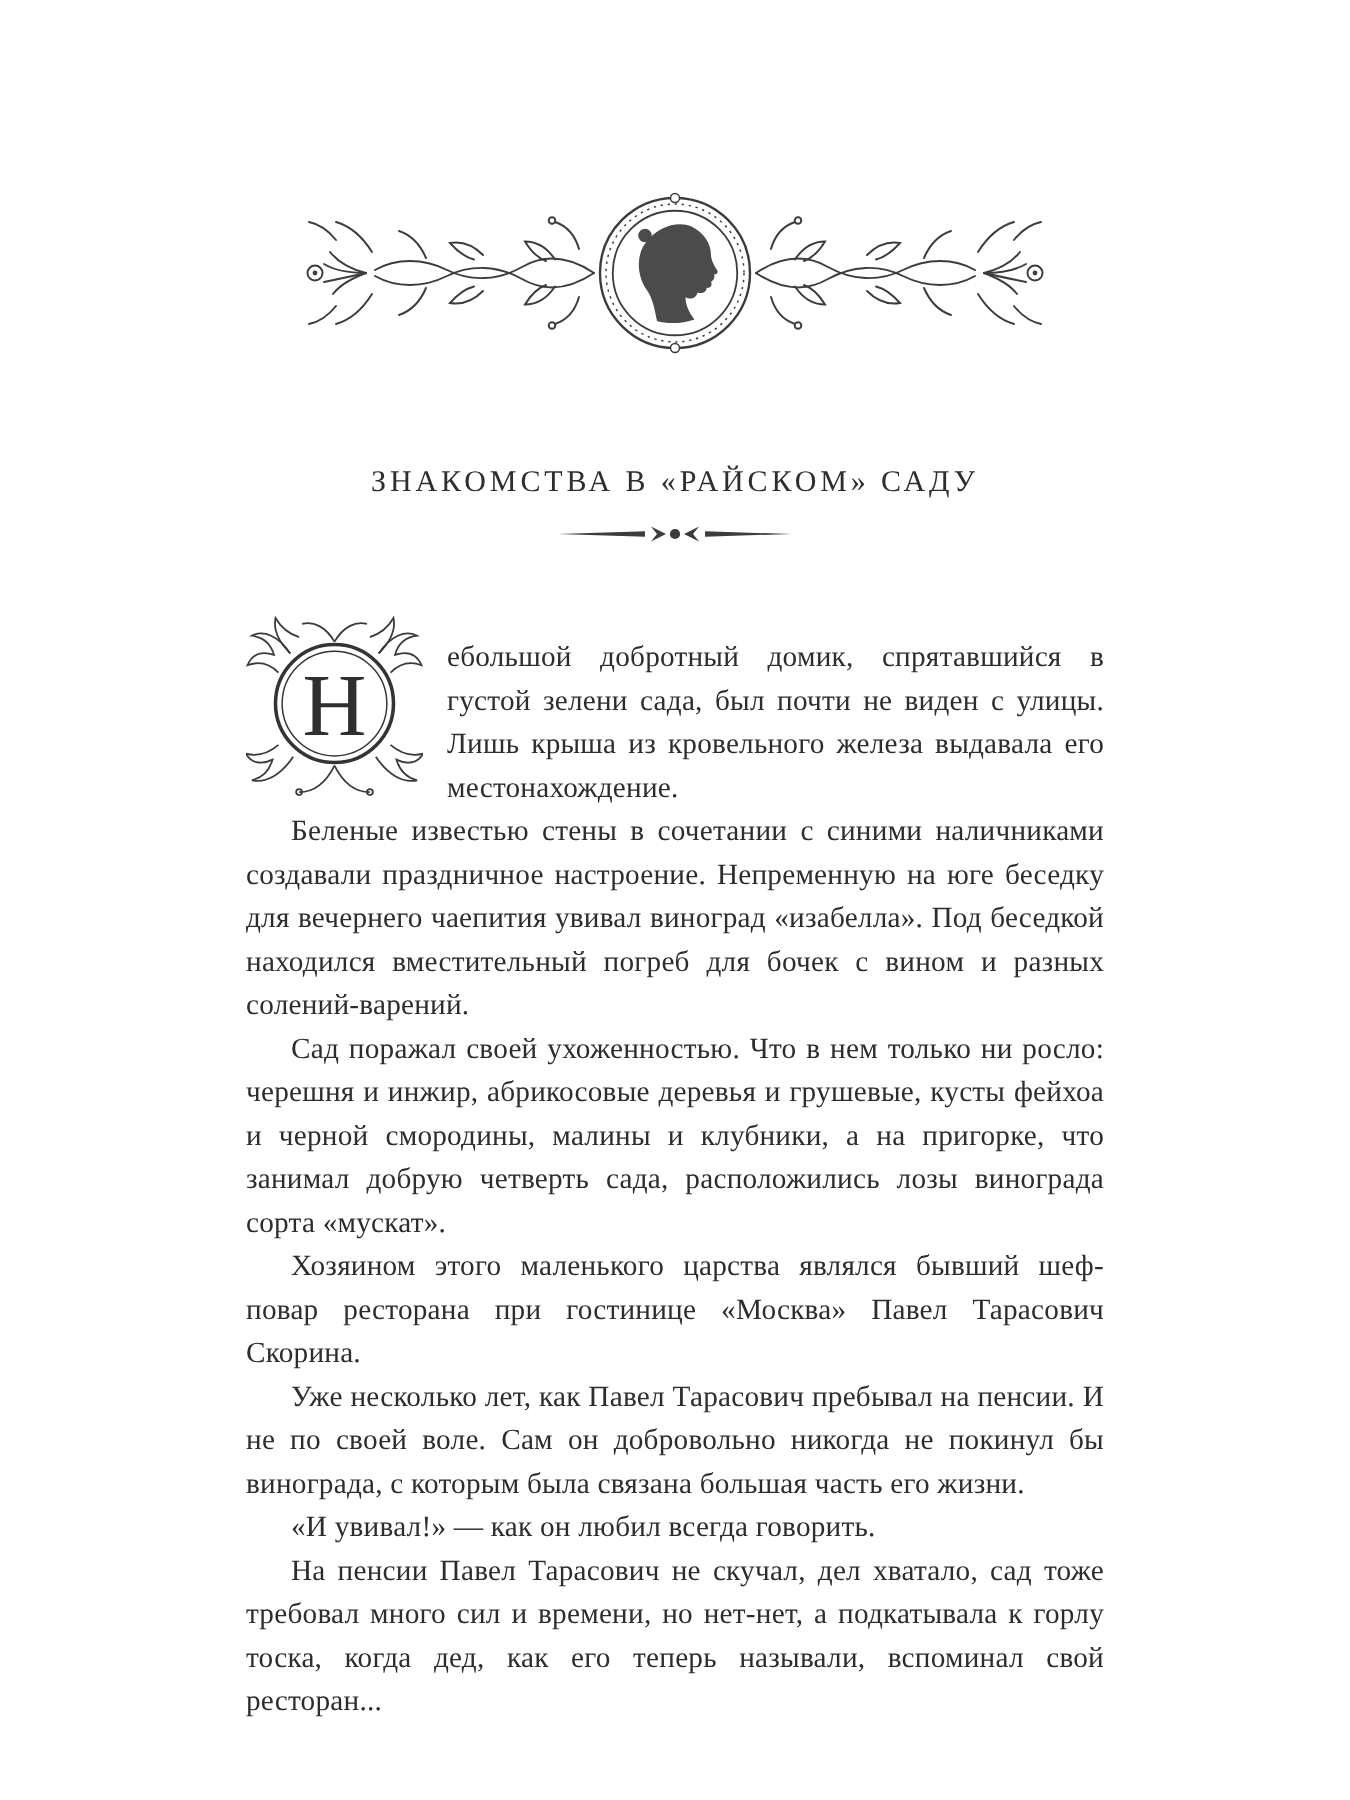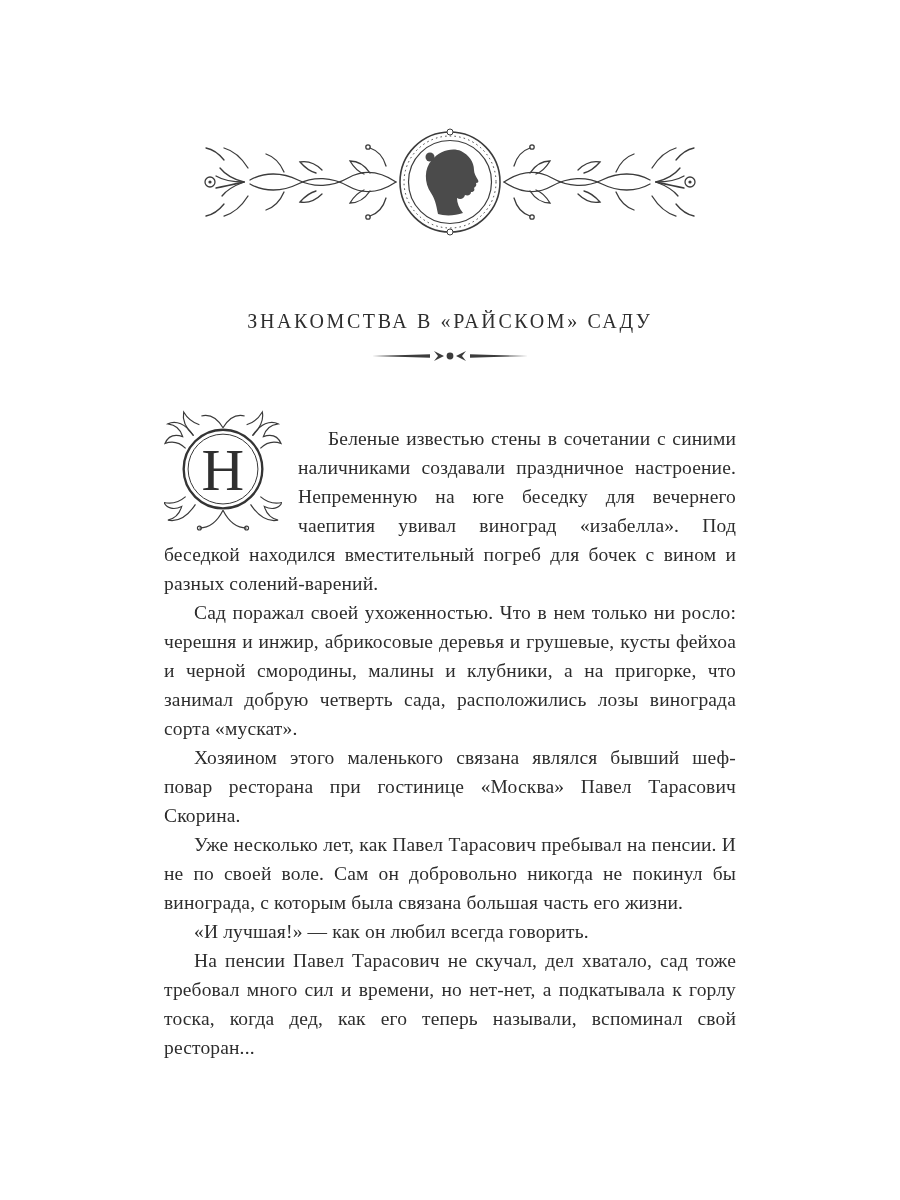--- a/index.html
+++ b/index.html
@@ -138,25 +138,25 @@
             <path d="M88 100 C 96 112 106 118 116 116 C 108 114 104 109 102 102 C 110 106 117 104 120 98 C 112 100 105 98 98 92"></path>
             <path d="M60 106 C 54 118 46 124 36 124"></path>
             <path d="M60 106 C 66 118 74 124 84 124"></path>
             <circle cx="36" cy="124" r="2"></circle>
             <circle cx="84" cy="124" r="2"></circle>
           </g>
           <circle cx="60" cy="64" r="40" fill="#ffffff" stroke="#343434" stroke-width="2.4"></circle>
           <circle cx="60" cy="64" r="35.5" fill="none" stroke="#343434" stroke-width="1"></circle>
           <text x="60" y="85" text-anchor="middle" font-size="60" fill="#2f2f2f" style="font-family:'Liberation Serif','DejaVu Serif',serif">Н</text>
         </svg>
-      </span>
+      </span><span>ебольшой добротный домик, спрятавшийся в густой зелени сада, был почти не виден с улицы. Лишь крыша из кровельного железа выдавала его местонахождение.</span>
     </p>
 
     <p>Беленые известью стены в сочетании с синими наличниками создавали праздничное настроение. Непременную на юге беседку для вечернего чаепития увивал виноград «изабелла». Под беседкой находился вместительный погреб для бочек с вином и разных солений-варений.</p>
     <p>Сад поражал своей ухоженностью. Что в нем только ни росло: черешня и инжир, абрикосовые деревья и грушевые, кусты фейхоа и черной смородины, малины и клубники, а на пригорке, что занимал добрую четверть сада, расположились лозы винограда сорта «мускат».</p>
-    <p>Хозяином этого маленького связана являлся бывший шеф-повар ресторана при гостинице «Москва» Павел Тарасович Скорина.</p>
+    <p>Хозяином этого маленького царства являлся бывший шеф-повар ресторана при гостинице «Москва» Павел Тарасович Скорина.</p>
     <p>Уже несколько лет, как Павел Тарасович пребывал на пенсии. И не по своей воле. Сам он добровольно никогда не покинул бы винограда, с которым была связана большая часть его жизни.</p>
-    <p>«И лучшая!» — как он любил всегда говорить.</p>
+    <p>«И увивал!» — как он любил всегда говорить.</p>
     <p>На пенсии Павел Тарасович не скучал, дел хватало, сад тоже требовал много сил и времени, но нет-нет, а подкатывала к горлу тоска, когда дед, как его теперь называли, вспоминал свой ресторан...</p>
 
   </div>
 
 </div>
 
 </body></html>

